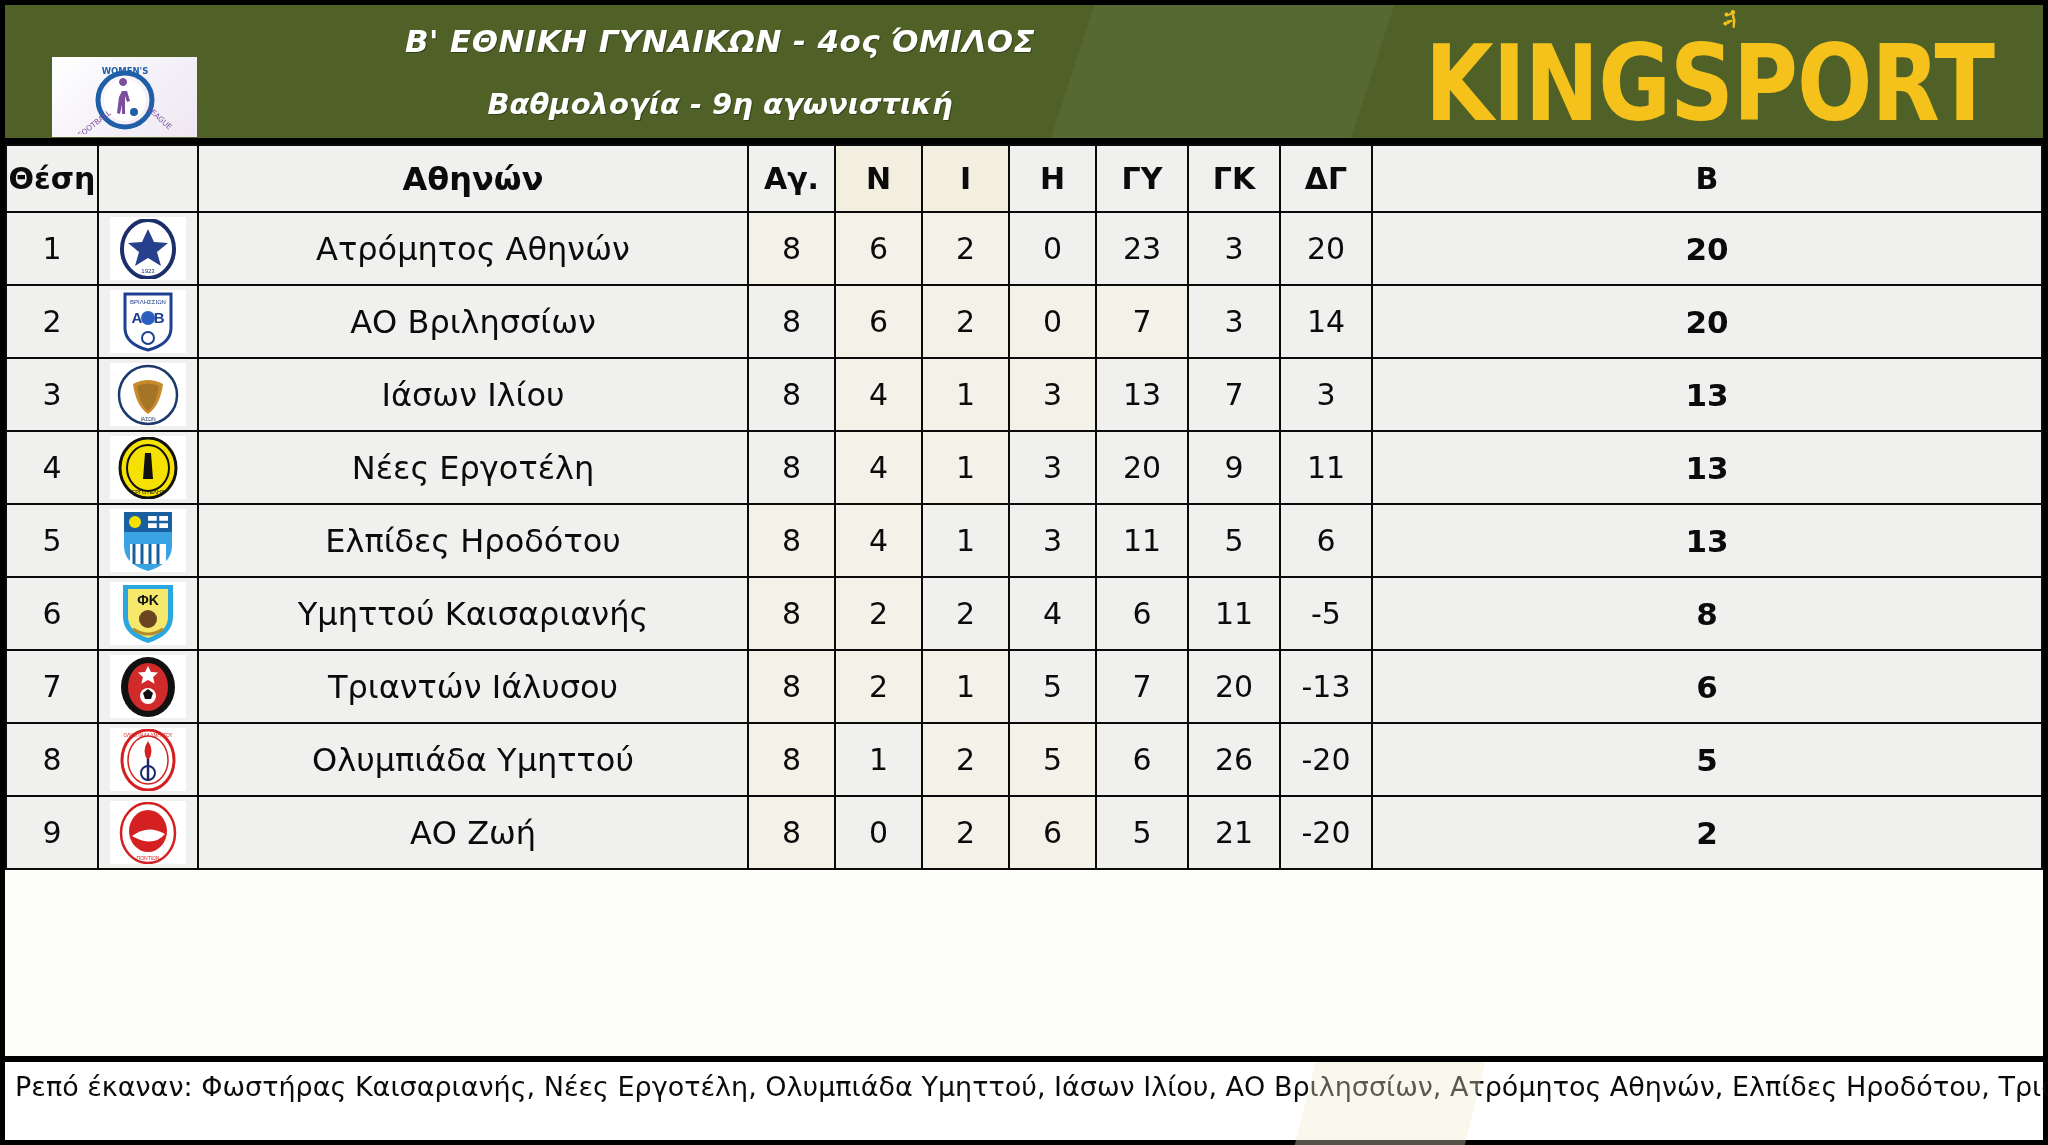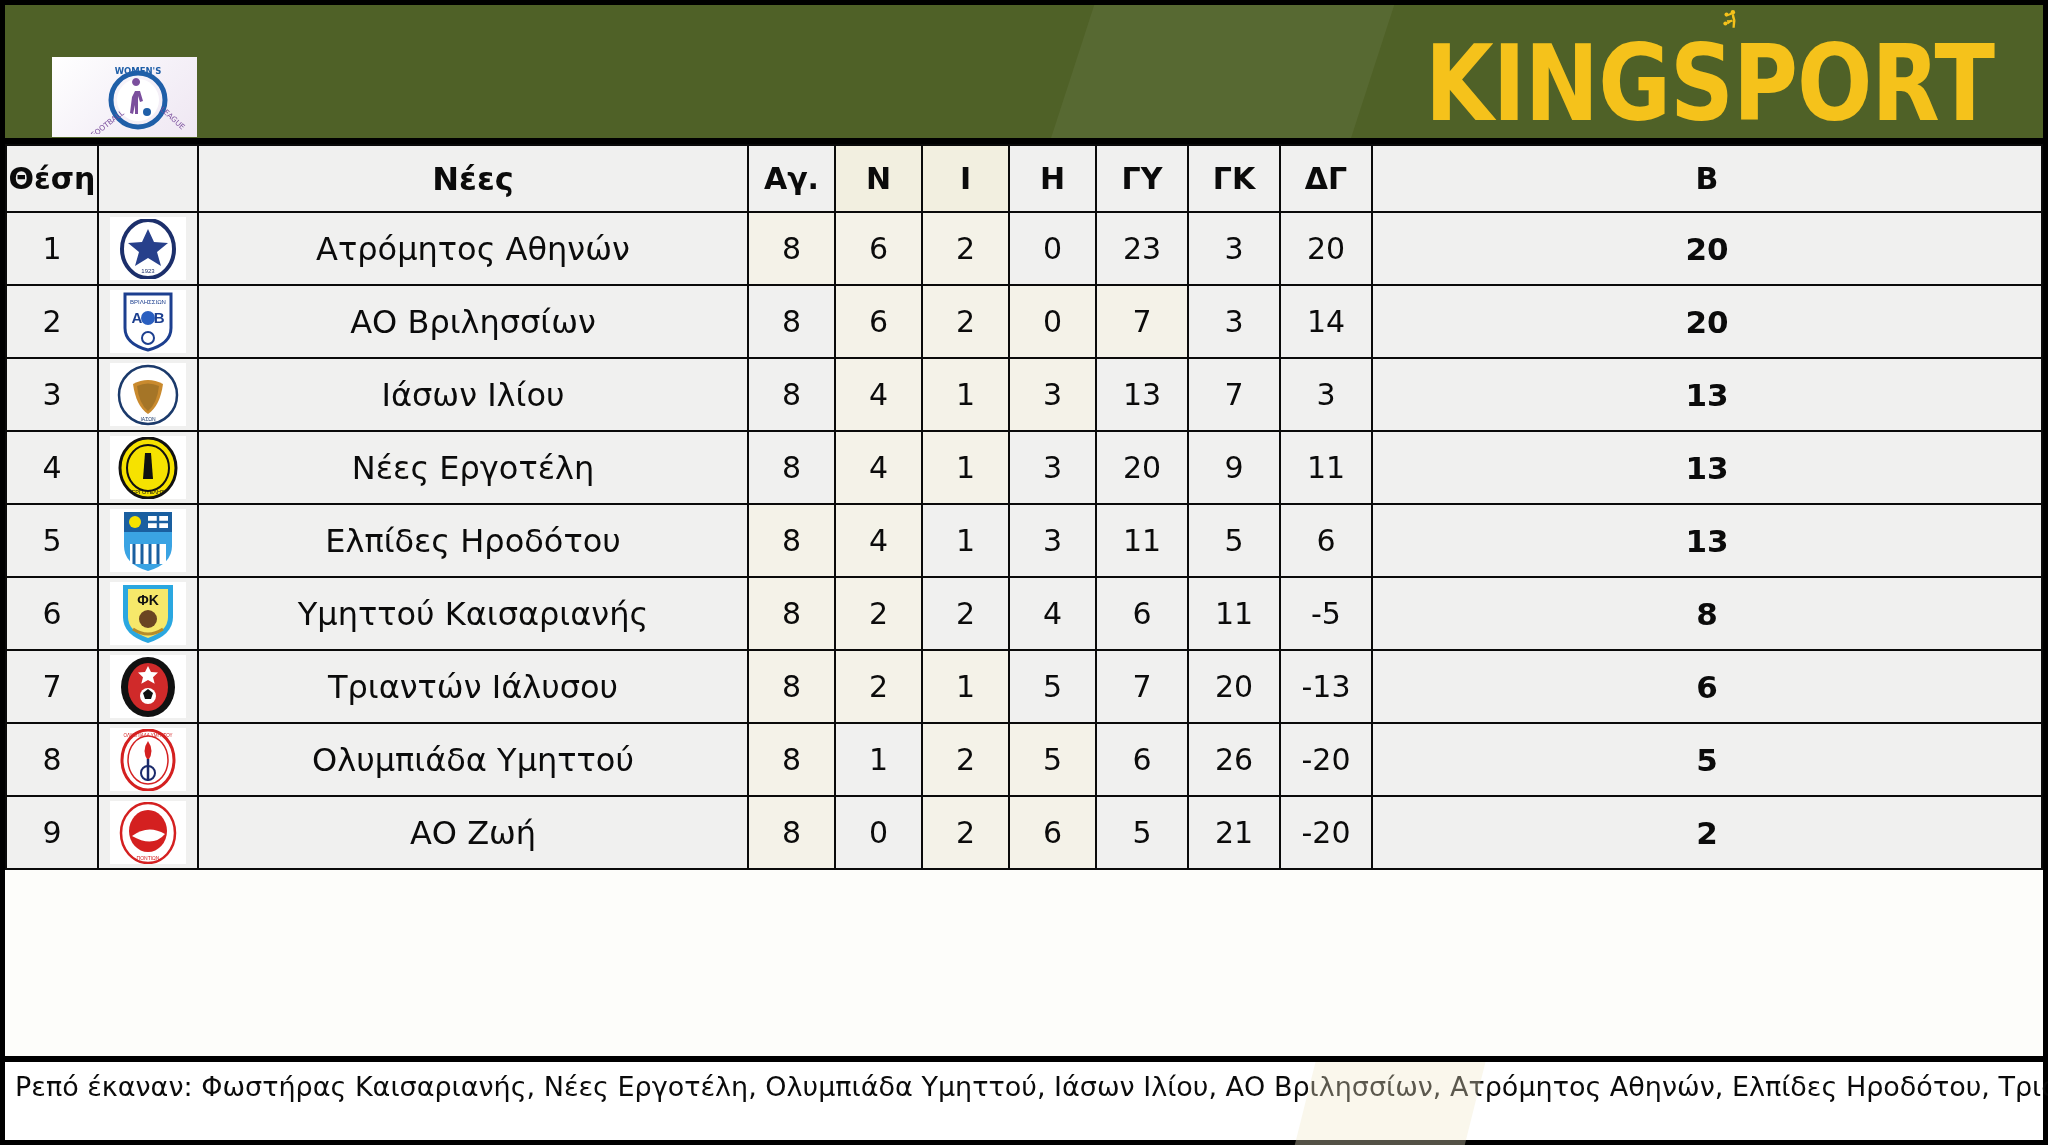--- a/index.html
+++ b/index.html
@@ -27,21 +27,21 @@
   .banner-sheen{
     position:absolute;left:1060px;top:-40px;width:300px;height:260px;
     background:rgba(255,255,255,0.05);
     transform:skewX(-18deg);
     pointer-events:none;
   }
   .league-logo{
     position:absolute;left:47px;top:52px;
     width:145px;height:80px;
     background:linear-gradient(135deg,#ffffff 0%,#f5f1f8 55%,#efe7f2 100%);
-    display:flex;align-items:center;justify-content:flex-end;
+    display:flex;align-items:center;justify-content:center;
     overflow:hidden;
   }
   .banner-titles{
     position:absolute;left:210px;top:0;width:1010px;height:133px;
     display:flex;flex-direction:column;justify-content:center;align-items:center;
     gap:28px;
   }
   .banner-title{
     color:#ffffff;
     font-size:31px;font-weight:bold;font-style:italic;
@@ -153,20 +153,24 @@
         <circle cx="59" cy="40" r="21" fill="#ffffff"></circle>
         <path d="M57 26 a4 4 0 1 1 0.1 0 z" fill="#7b4f9d"></path>
         <path d="M56 31 l5 0 l3 10 l-3 1 l-2 -6 l0 18 l-3 0 l0 -9 l-2 9 l-3 -1 l2 -16 z" fill="#7b4f9d"></path>
         <circle cx="68" cy="52" r="4" fill="#1f5fa8"></circle>
         <text x="59" y="14" font-size="8.5" fill="#1f5fa8" text-anchor="middle" font-family="'DejaVu Sans',sans-serif" font-weight="bold">WOMEN'S</text>
         <text x="30" y="66" font-size="7.5" fill="#7b4f9d" text-anchor="middle" font-family="'DejaVu Sans',sans-serif" transform="rotate(-38 30 66)">FOOTBALL</text>
         <text x="92" y="60" font-size="7.5" fill="#7b4f9d" text-anchor="middle" font-family="'DejaVu Sans',sans-serif" transform="rotate(42 92 60)">LEAGUE</text>
       </svg>
     </div>
 
+    <div class="banner-titles">
+      <div class="banner-title">Β' ΕΘΝΙΚΗ ΓΥΝΑΙΚΩΝ - 4ος ΌΜΙΛΟΣ</div>
+      <div class="banner-sub">Βαθμολογία - 9η αγωνιστική</div>
+    </div>
 
     <div class="kingsport">
       <svg width="92" height="118" viewBox="0 0 92 118">
         <circle cx="56" cy="18" r="12" fill="#f5c21b"></circle>
         <path d="M50 28 L62 28 L70 62 L58 66 L52 44 Z" fill="#f5c21b"></path>
         <path d="M52 30 L30 38 L26 30 L44 20 Z" fill="#f5c21b"></path>
         <circle cx="22" cy="30" r="11" fill="#f5c21b"></circle>
         <path d="M56 62 L70 62 L66 100 L54 100 Z" fill="#f5c21b"></path>
         <path d="M54 64 L30 82 L22 74 L48 56 Z" fill="#f5c21b"></path>
         <circle cx="16" cy="78" r="11" fill="#f5c21b"></circle>
@@ -187,21 +191,21 @@
       <col style="width:87px">
       <col style="width:92px">
       <col style="width:92px">
       <col style="width:92px">
       <col style="width:auto">
     </colgroup>
     <thead>
       <tr>
         <th class="c-pos">Θέση</th>
         <th class="c-crest"></th>
-        <th class="c-team">Νέες</th>
+        <th class="c-team">Αθηνών</th>
         <th>Αγ.</th>
         <th class="wash">Ν</th>
         <th class="wash">Ι</th>
         <th>Η</th>
         <th>ΓΥ</th>
         <th>ΓΚ</th>
         <th>ΔΓ</th>
         <th>Β</th>
       </tr>
     </thead>

